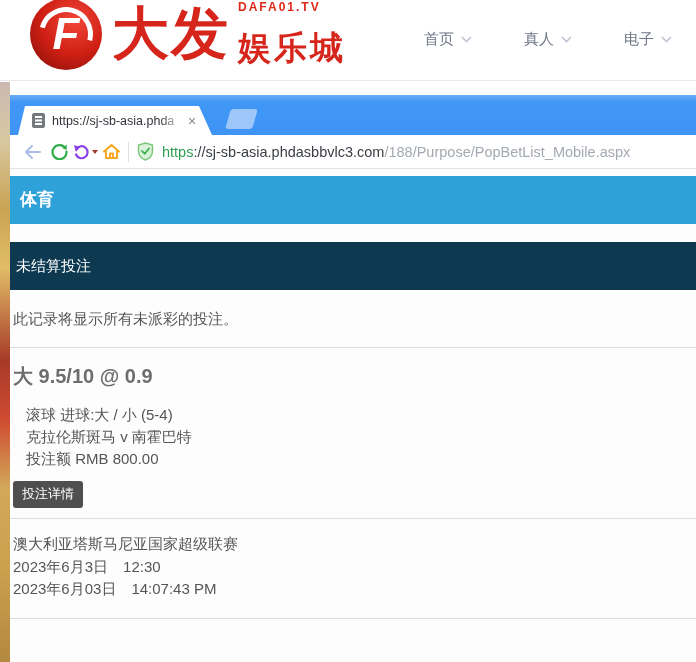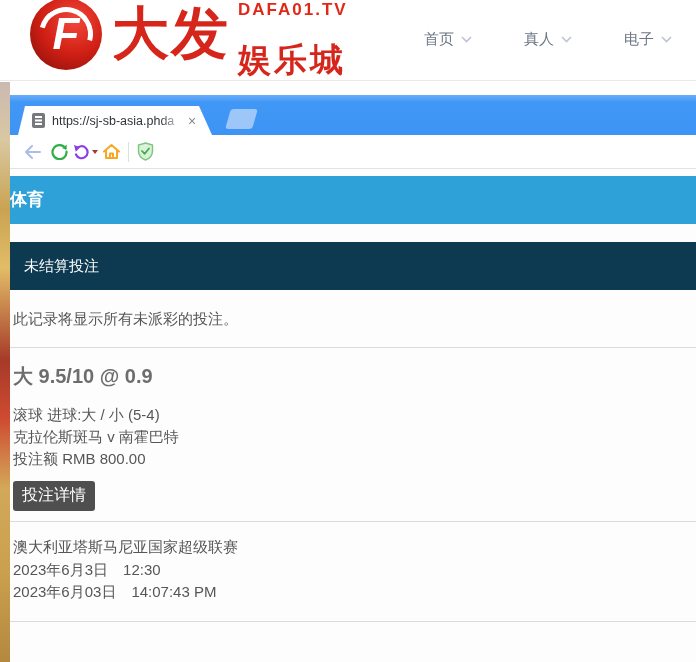--- a/index.html
+++ b/index.html
@@ -14,22 +14,22 @@
   .emblem { position:relative; width:72px; height:72px; border-radius:50%; margin-top:2px;
     background:radial-gradient(circle at 62% 32%, #f2473a 0%, #d01f14 50%, #7e0f0a 100%); }
   .emblem::before { content:''; position:absolute; inset:9px; border:5px solid transparent;
     border-top-color:#fff; border-right-color:#fff; border-radius:50%; transform:rotate(-30deg); }
   .emblem .f-letter { position:absolute; left:0; top:0; width:100%; height:100%;
     display:flex; align-items:center; justify-content:center;
     color:#fff; font-size:44px; font-weight:bold; font-style:italic; }
   .brand-main { margin:2px 0 0 10px; color:#d6251a; font-size:57px; font-weight:900;
     letter-spacing:2px; line-height:70px; }
   .brand-col { margin:4px 0 0 8px; display:flex; flex-direction:column; }
-  .brand-domain { color:#e02818; font-size:17px; font-weight:bold; letter-spacing:2px; }
-  .brand-sub { color:#d6251a; font-size:33px; font-weight:900; letter-spacing:3px; margin-top:18px; }
+  .brand-domain { color:#e02818; font-size:12px; font-weight:bold; letter-spacing:2px; }
+  .brand-sub { color:#d6251a; font-size:33px; font-weight:900; letter-spacing:3px; margin-top:12px; }
 
   .main-nav { position:absolute; right:24px; top:30px; display:flex; gap:52px; }
   .nav-item { display:flex; align-items:center; gap:7px; color:#6e7686; font-size:15px; cursor:pointer; }
   .chev { width:11px; height:7px; }
 
   
   .bg-strip { position:absolute; left:0; top:82px; width:10px; height:580px;
     background:linear-gradient(180deg,#cbb9b2 0%,#d9c8a1 10%,#c9a352 22%,#e2bd68 32%,
       #a63a28 48%,#cf4a31 58%,#d2a859 70%,#caa14e 84%,#b3893f 100%); }
 
@@ -62,31 +62,31 @@
   .urlbox { display:flex; align-items:center; gap:8px; flex:1; min-width:0; cursor:text; }
   .url-text { font-size:14.5px; white-space:nowrap; overflow:hidden; }
   .url-scheme { color:#2e9e4f; }
   .url-host { color:#3a3f45; }
   .url-path { color:#a3a9b0; }
 
   
   .viewport { position:absolute; left:0; top:74px; width:686px; height:506px;
     background:#fcfdfc; color:#565656; font-size:15px; overflow:hidden; }
   .bar-sports { margin-top:7px; height:48px; line-height:48px; background:#2ea1d9;
-    color:#fff; font-size:17px; font-weight:bold; padding-left:0; }
+    color:#fff; font-size:17px; font-weight:bold; padding-left:10px; }
   .bar-unsettled { margin-top:18px; height:48px; line-height:48px; background:#0d3a50;
-    color:#fff; font-size:15px; padding-left:14px; }
+    color:#fff; font-size:15px; padding-left:6px; }
   .desc { margin:18px 0 0 3px; line-height:22px; }
   .divider { border-top:1px solid #dbdbdb; }
   .d1 { margin-top:17px; } .d2 { margin-top:10px; } .d3 { margin-top:17px; }
   .headline { margin:13px 0 0 3px; font-size:20px; font-weight:600; color:#6d6d6d; line-height:30px; }
-  .bet-lines { margin:13px 0 0 3px; line-height:22px; }
+  .bet-lines { margin:13px 0 0 16px; line-height:22px; }
   .bet-lines div, .info-lines div { white-space:pre; }
   .btn-details { display:inline-block; margin:11px 0 0 3px; background:#4f4f4f; color:#fff;
-    font-size:16px; padding:4px 9px 5px; border-radius:3px; cursor:pointer; }
+    font-size:13px; padding:4px 9px 5px; border-radius:3px; cursor:pointer; }
   .info-lines { margin:14px 0 0 3px; line-height:22.5px; }
 </style>
 </head>
 <body>
 
 <div class="stage">
 
   <header class="site-header">
     <div class="logo">
       <div class="emblem">
@@ -156,20 +156,21 @@
         <svg width="19" height="17" viewBox="0 0 19 17">
             <path d="M2 8.5 L9.5 2 L17 8.5 M4 7.5 V15 H15 V7.5 M8 15 V10.5 H11 V15" fill="none" stroke="#f7a823" stroke-width="2" stroke-linejoin="round" stroke-linecap="round"></path>
           </svg>
       </span>
       <span class="tb-sep"></span>
       <div class="urlbox">
         <svg width="17" height="19" viewBox="0 0 17 19">
             <path d="M8.5 1 L15.5 3 V9 C15.5 13.5 12.5 16.5 8.5 18 C4.5 16.5 1.5 13.5 1.5 9 V3 Z" fill="#d9f2d9" stroke="#7bc67b" stroke-width="1.4"></path>
             <polyline points="5,9 7.7,11.8 12,6.5" fill="none" stroke="#3faf4f" stroke-width="1.8" stroke-linecap="round" stroke-linejoin="round"></polyline>
           </svg>
+        <span class="url-text"><span class="url-scheme">https</span><span class="url-host">://sj-sb-asia.phdasbbvlc3.com</span><span class="url-path">/188/Purpose/PopBetList_Mobile.aspx</span></span>
       </div>
     </div>
 
     <div class="viewport">
       <div class="bar-sports">体育</div>
       <div class="bar-unsettled">未结算投注</div>
       <div class="desc">此记录将显示所有未派彩的投注。</div>
       <div class="divider d1"></div>
 
       <div class="headline">大 9.5/10 @ 0.9</div>

